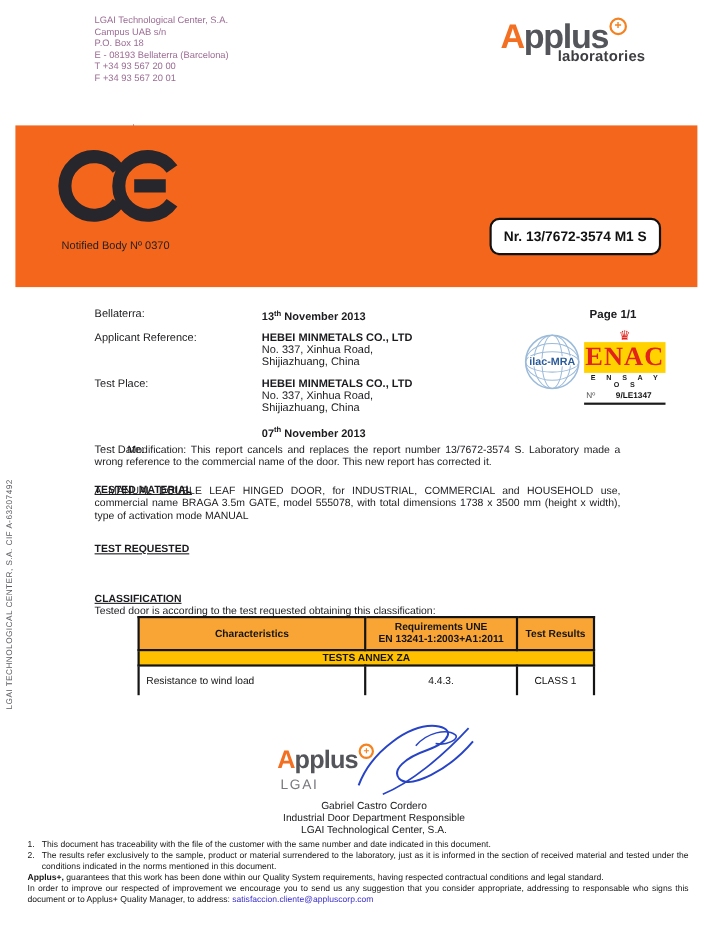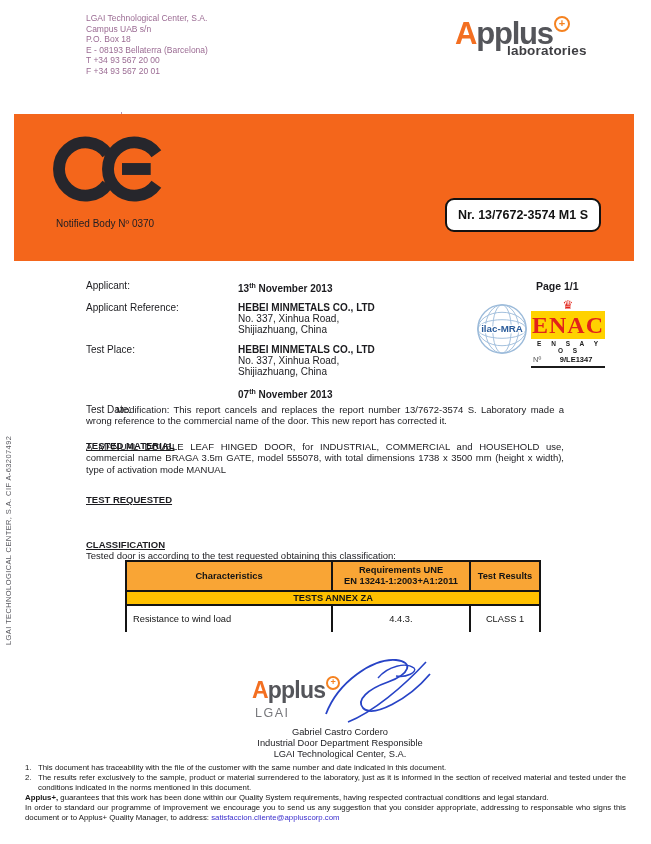--- a/index.html
+++ b/index.html
@@ -108,21 +108,21 @@
       <path d="M 79.1 28.2 A 38 38 0 1 0 79.1 71.8" stroke="#26262C" stroke-width="17" fill="none"></path>
       <path d="M 149.1 28.2 A 38 38 0 1 0 149.1 71.8" stroke="#26262C" stroke-width="17" fill="none"></path>
       <line x1="100" y1="50" x2="141" y2="50" stroke="#26262C" stroke-width="17"></line>
     </svg>
     <div class="ce-label">Notified Body Nº 0370</div>
     <div class="report-box">Nr. 13/7672-3574 M1 S</div>
   </div>
 
   <div class="side-text">LGAI TECHNOLOGICAL CENTER, S.A. CIF A-63207492</div>
 
-  <div class="lbl" style="top:280px;">Applicant:</div>
+  <div class="lbl" style="top:280px;">Bellaterra:</div>
   <div class="val b" style="top:280px;"><span>13</span><sup>th</sup><span> November 2013</span></div>
 
   <div class="page-label">Page 1/1</div>
 
   <div class="lbl" style="top:302px;">Applicant Reference:</div>
   <div class="val" style="top:302px;">
     <div class="b">HEBEI MINMETALS CO., LTD</div>
     <div>No. 337, Xinhua Road,</div>
     <div>Shijiazhuang, China</div>
   </div>
@@ -214,17 +214,17 @@
       <span>This document has traceability with the file of the customer with the same number and date indicated in this document.</span>
     </div>
     <div class="fn-item">
       <span class="fn-num">2.</span>
       <span>The results refer exclusively to the sample, product or material surrendered to the laboratory, just as it is informed in the section of received material and tested under the conditions indicated in the norms mentioned in this document.</span>
     </div>
     <div>
       <b>Applus+,</b><span> guarantees that this work has been done within our Quality System requirements, having respected contractual conditions and legal standard.</span>
     </div>
     <div>
-      <span>In order to standard our programme of improvement we encourage you to send us any suggestion that you consider appropriate, addressing to responsable who signs this document or to Applus+ Quality Manager, to address: </span><span class="email">satisfaccion.cliente@appluscorp.com</span>
+      <span>In order to improve our respected of improvement we encourage you to send us any suggestion that you consider appropriate, addressing to responsable who signs this document or to Applus+ Quality Manager, to address: </span><span class="email">satisfaccion.cliente@appluscorp.com</span>
     </div>
   </div>
 
 </div>
 
 </body></html>

